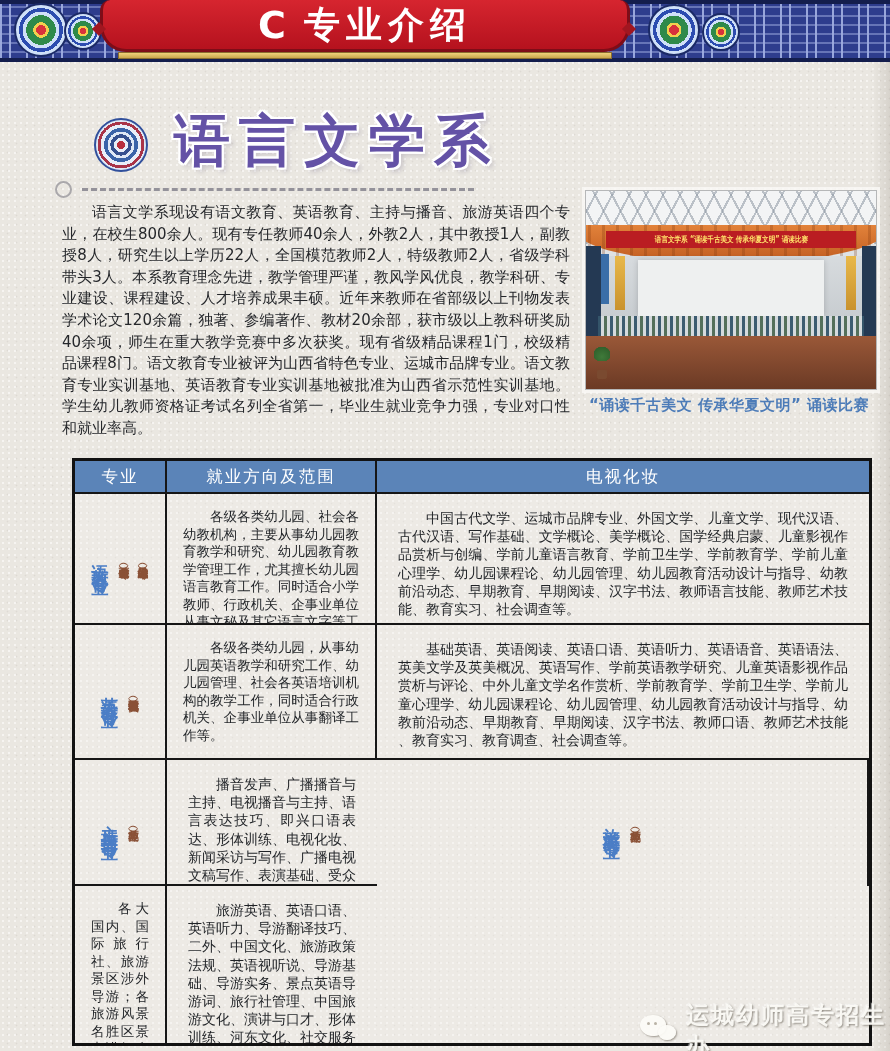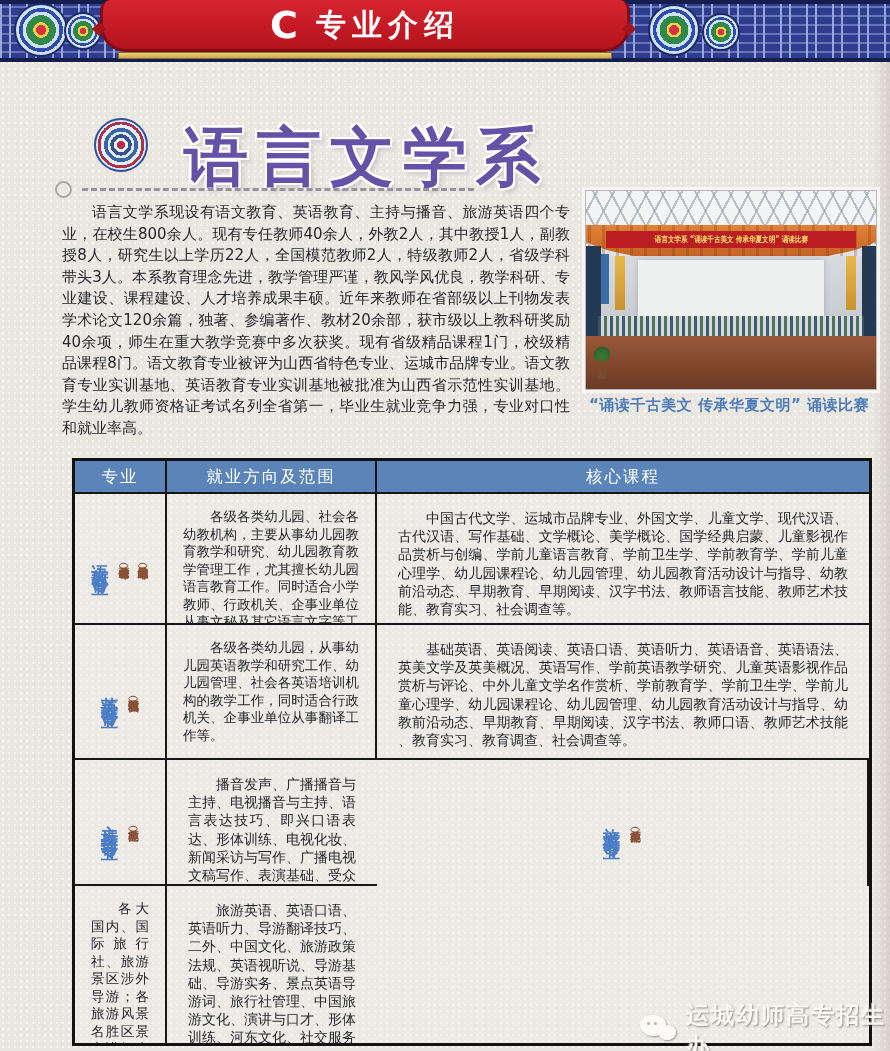--- a/index.html
+++ b/index.html
@@ -30,31 +30,31 @@
   .f3{left:648px;top:4px;width:52px;height:52px;}
   .f4{left:702px;top:13px;width:38px;height:38px;}
   .diamond{position:absolute;width:10px;height:10px;background:#a11620;transform:rotate(45deg);z-index:5;}
   .d1{left:94px;top:24px;} .d2{left:624px;top:24px;}
   .badge{position:absolute;left:100px;top:0;width:530px;height:52px;z-index:4;
     background:linear-gradient(#d6252f,#b5121e);
     border:3px solid #7e0d18;border-top:none;box-sizing:border-box;
     border-radius:10px 10px 26px 26px;
     display:flex;align-items:center;justify-content:center;color:#fff;}
   .badge-c{font-size:38px;font-weight:700;margin-right:18px;line-height:1;}
-  .badge-t{font-size:30px;font-weight:700;letter-spacing:6px;line-height:1;}
+  .badge-t{font-size:36px;font-weight:700;letter-spacing:6px;line-height:1;}
   .badge-trim{position:absolute;left:118px;top:52px;width:494px;height:7px;z-index:3;
     background:linear-gradient(#f0d27a,#c9a74d);border:1px solid #8a6d2f;box-sizing:border-box;}
 
   
   .emblem{position:absolute;left:94px;top:118px;width:54px;height:54px;border-radius:50%;
     border:2px solid #31509c;box-sizing:border-box;
     background:radial-gradient(circle,#b8303e 0 12%,#e8eef8 12% 20%,#35508f 20% 30%,
       #dfe8f5 30% 38%,#3a63a8 38% 48%,#e8eef8 48% 58%,#a93448 58% 66%,
       #dfe8f5 66% 78%,#2f4f9f 78% 88%,#e8eef8 88% 100%);}
-  .dept-title{position:absolute;left:174px;top:104px;margin:10px;font-size:64px;font-weight:800;
+  .dept-title{position:absolute;left:174px;top:104px;margin:0;font-size:56px;font-weight:800;
     color:#6452a6;letter-spacing:9px;
     text-shadow:2px 0 0 #fff,-2px 0 0 #fff,0 2px 0 #fff,0 -2px 0 #fff,
       2px 2px 0 #fff,-2px -2px 0 #fff,2px -2px 0 #fff,-2px 2px 0 #fff,4px 4px 5px rgba(40,30,80,.18);}
   .dash-circle{position:absolute;left:55px;top:181px;width:17px;height:17px;border-radius:50%;
     border:2px solid #aaa8ab;box-sizing:border-box;}
   .dash-line{position:absolute;left:82px;top:188px;width:392px;border-top:3px dashed #94929a;}
 
   
   .intro{position:absolute;left:62px;top:202px;width:508px;margin:0;
     font-size:15px;line-height:1.44;color:#25272b;text-align:justify;text-indent:2em;}
@@ -203,21 +203,21 @@
           <i></i>
           <b></b>
         </span>
     </div>
   </figure>
   <div class="caption">“诵读千古美文 传承华夏文明” 诵读比赛</div>
 
   <div class="majors-table">
     <div class="cell th">专业</div>
     <div class="cell th">就业方向及范围</div>
-    <div class="cell th last-col">核心课程</div>
+    <div class="cell th last-col">电视化妆</div>
 
     <div class="cell major-cell">
       <span class="major-name">语文教育专业</span>
       <span class="major-tag">（山西省特色专业）</span>
       <span class="major-tag">（运城市品牌专业）</span>
     </div>
     <div class="cell">
       <p class="body-text emp">各级各类幼儿园、社会各幼教机构，主要从事幼儿园教育教学和研究、幼儿园教育教学管理工作，尤其擅长幼儿园语言教育工作。同时适合小学教师、行政机关、企事业单位从事文秘及其它语言文字等工作。</p>
     </div>
     <div class="cell last-col">

